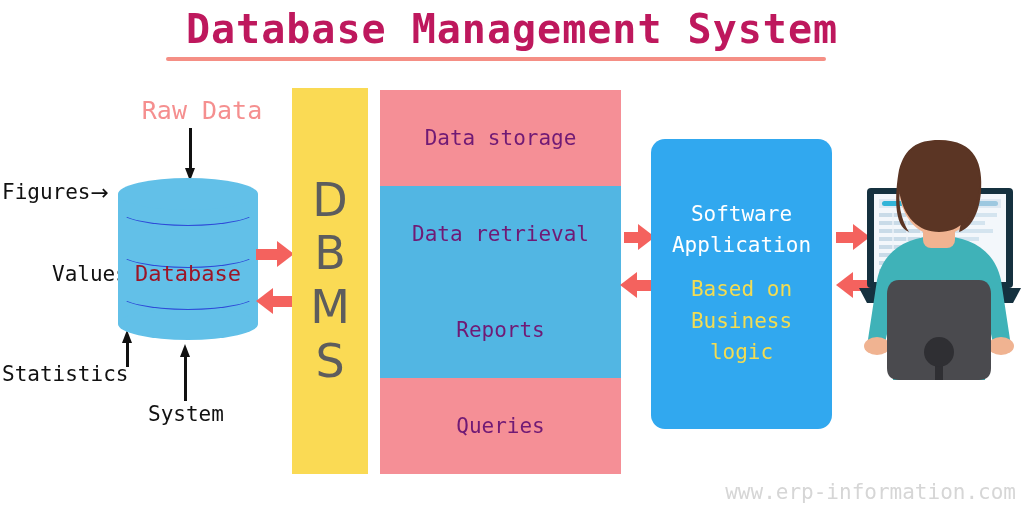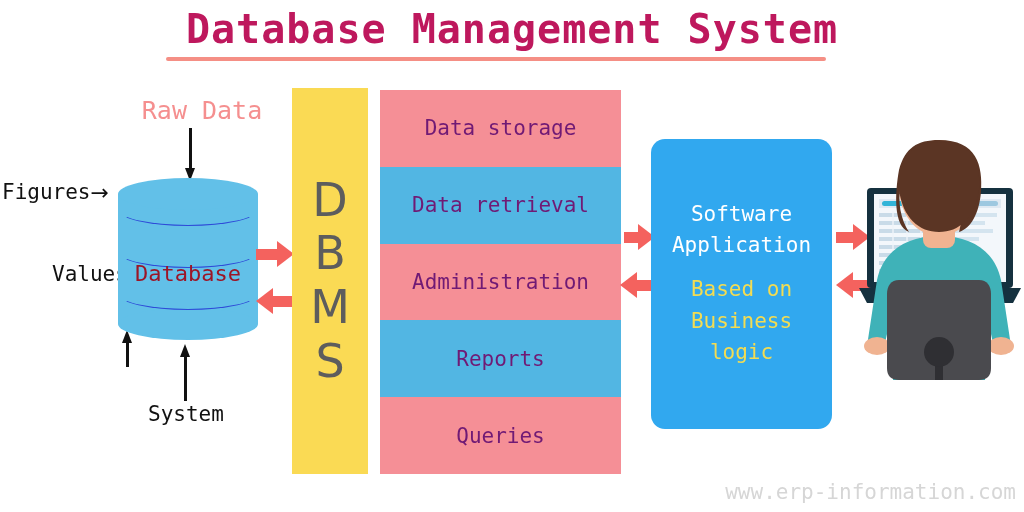--- a/index.html
+++ b/index.html
@@ -265,20 +265,21 @@
     <div class="shaft" style="left:3.5px; top:0; width:3px; height:42px;"></div>
     <div class="head" style="left:0px; top:40px; border-left:5.5px solid transparent; border-right:5.5px solid transparent; border-top:13px solid #111111;"></div>
   </div>
 
   <div class="blk-label" id="lbl-figures">
     <span>Figures</span><span class="arrow-glyph">→</span>
   </div>
   <div class="blk-label" id="lbl-values">
     <span>Values</span><span class="arrow-glyph">→</span>
   </div>
+  <div class="blk-label" id="lbl-stats">Statistics</div>
   <div class="blk-label" id="lbl-facts">System</div>
 
   <div class="thin-arrow" style="left:122px; top:330px; width:10px; height:36px;">
     <div class="shaft" style="left:3.5px; top:11px; width:3px; height:26px;"></div>
     <div class="head" style="left:0px; top:0px; border-left:5.5px solid transparent; border-right:5.5px solid transparent; border-bottom:13px solid #111111;"></div>
   </div>
 
   <div class="thin-arrow" style="left:180px; top:344px; width:10px; height:56px;">
     <div class="shaft" style="left:3.5px; top:11px; width:3px; height:46px;"></div>
     <div class="head" style="left:0px; top:0px; border-left:5.5px solid transparent; border-right:5.5px solid transparent; border-bottom:13px solid #111111;"></div>
@@ -306,21 +307,20 @@
   <div id="dbms">
     <span class="letter">D</span>
     <span class="letter">B</span>
     <span class="letter">M</span>
     <span class="letter">S</span>
   </div>
 
   <div id="services">
     <div class="row pink">Data storage</div>
     <div class="row blue">Data retrieval</div>
-    <div class="row pink">Administration</div>
     <div class="row blue">Reports</div>
     <div class="row pink">Queries</div>
   </div>
 
   <div class="red-arrow right" style="left:624px; top:224px; width:30px; height:26px;">
     <div class="shaft" style="left:0; width:18px;"></div>
     <div class="head" style="left:14px;"></div>
   </div>
   <div class="red-arrow left" style="left:620px; top:272px; width:34px; height:26px;">
     <div class="shaft" style="left:14px; width:22px;"></div>

